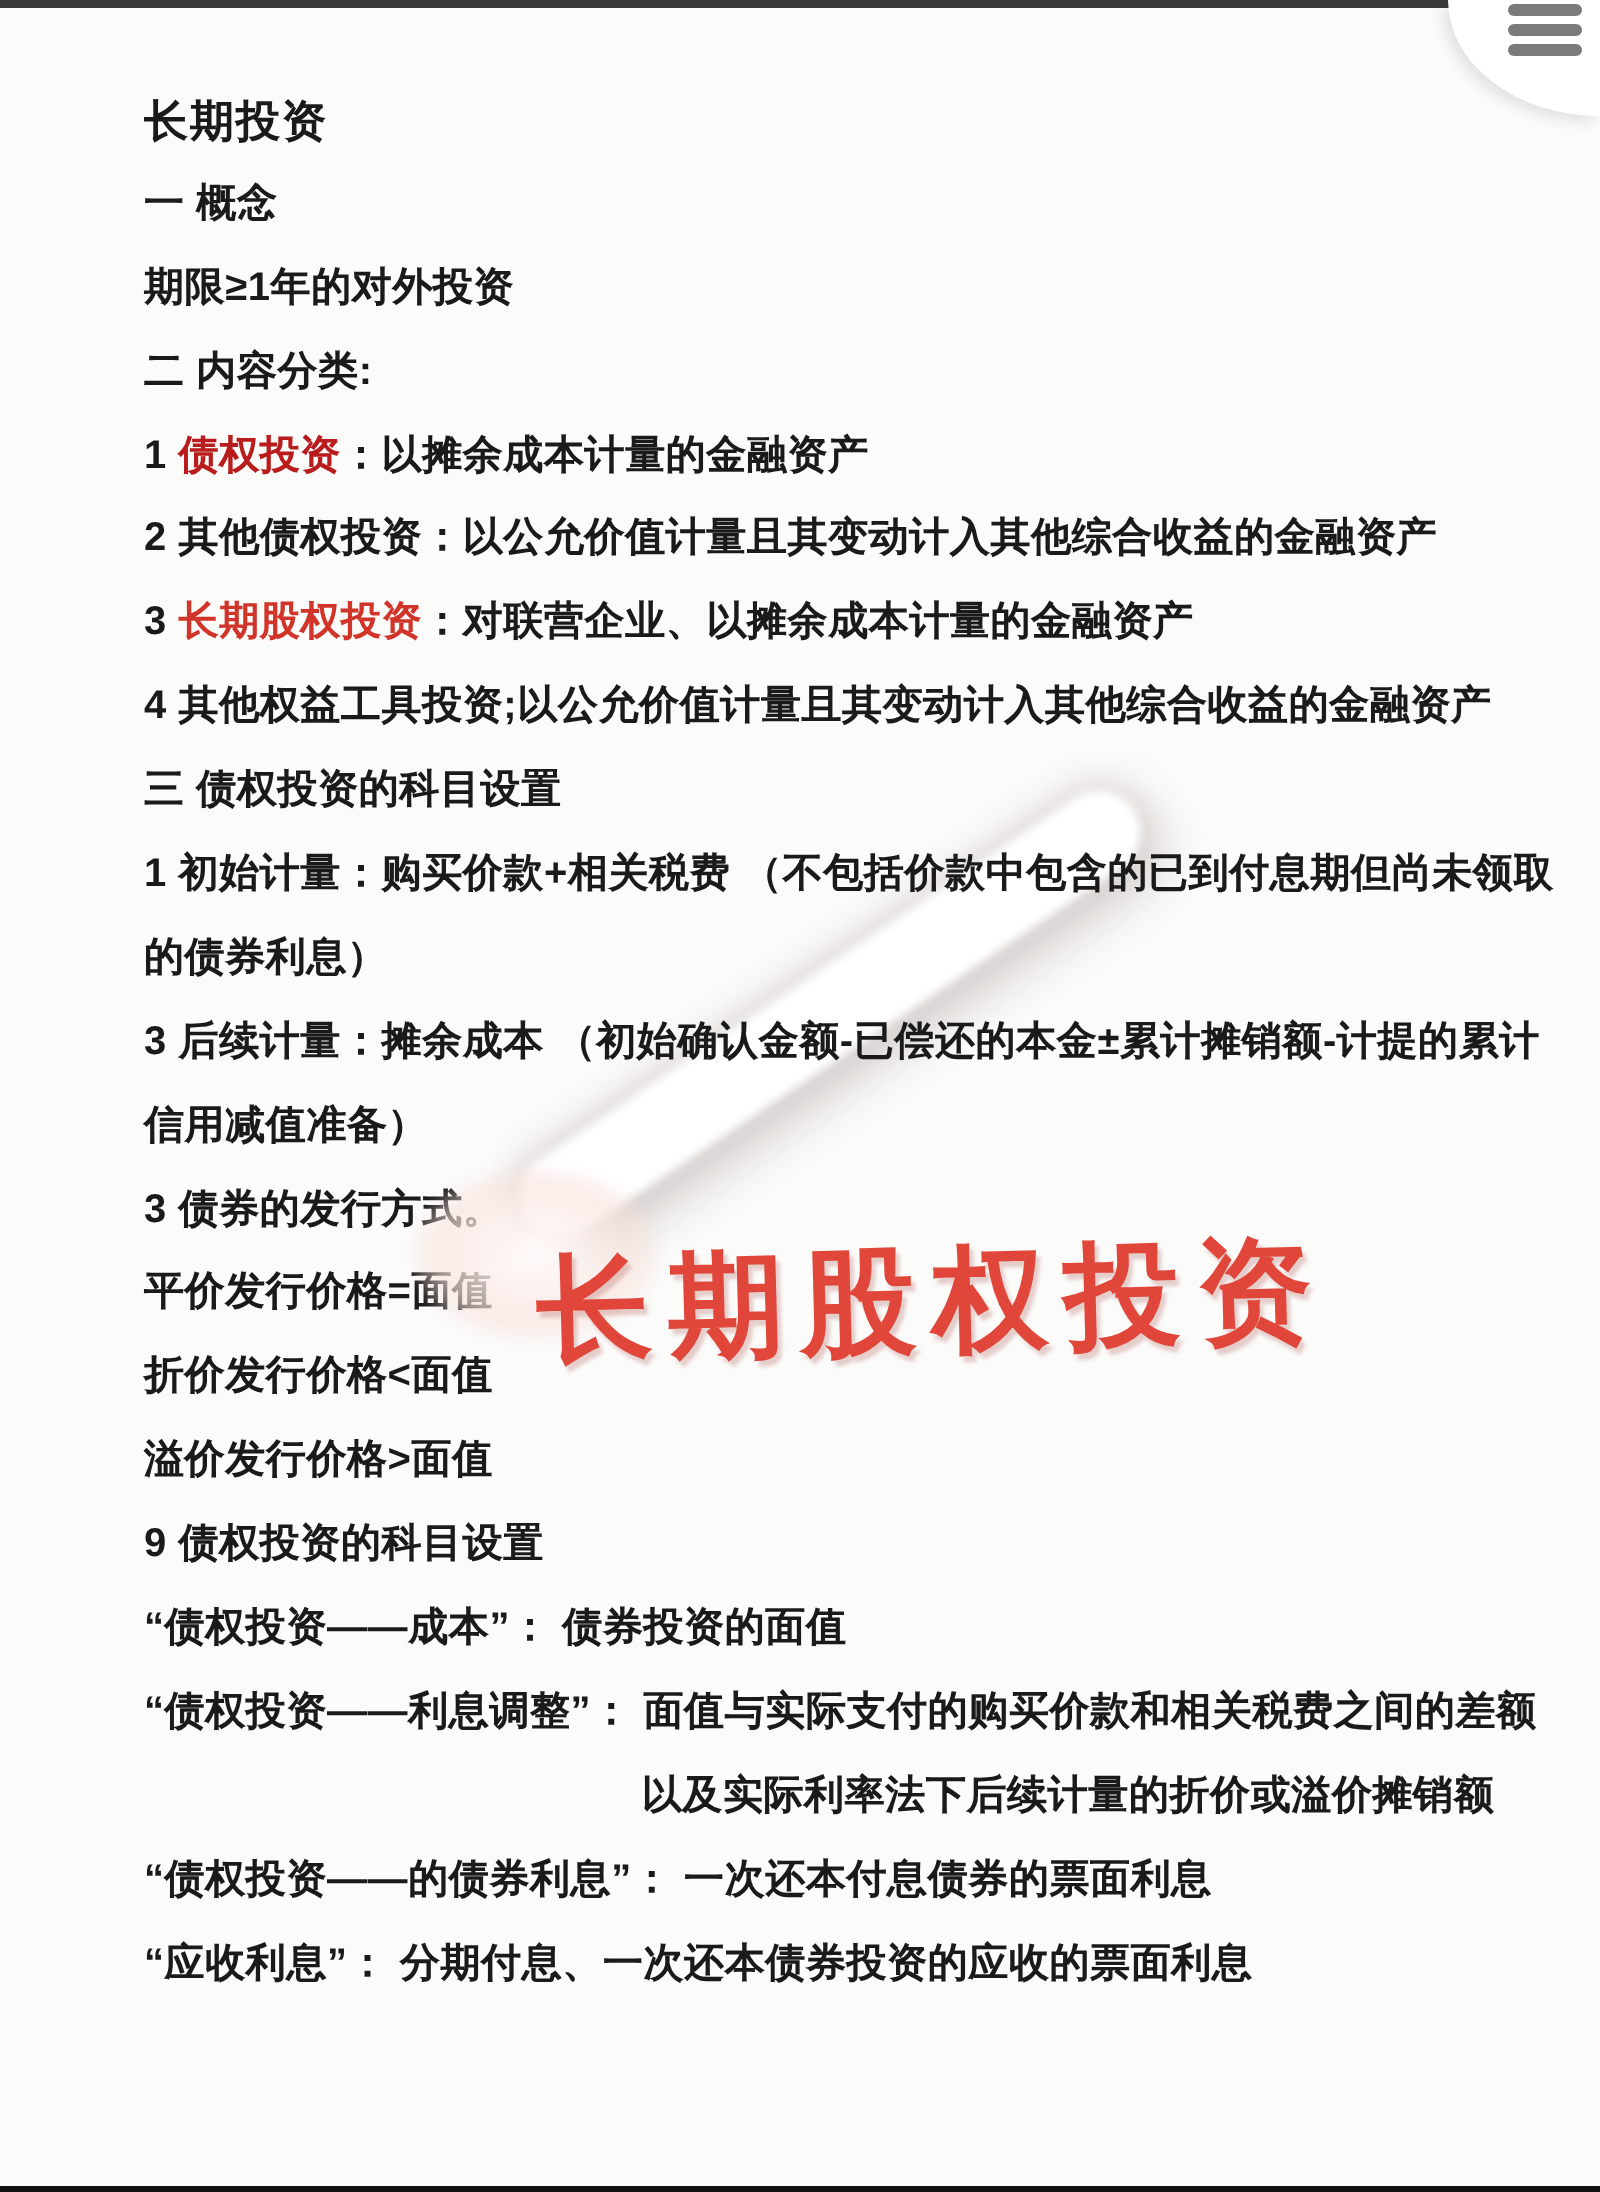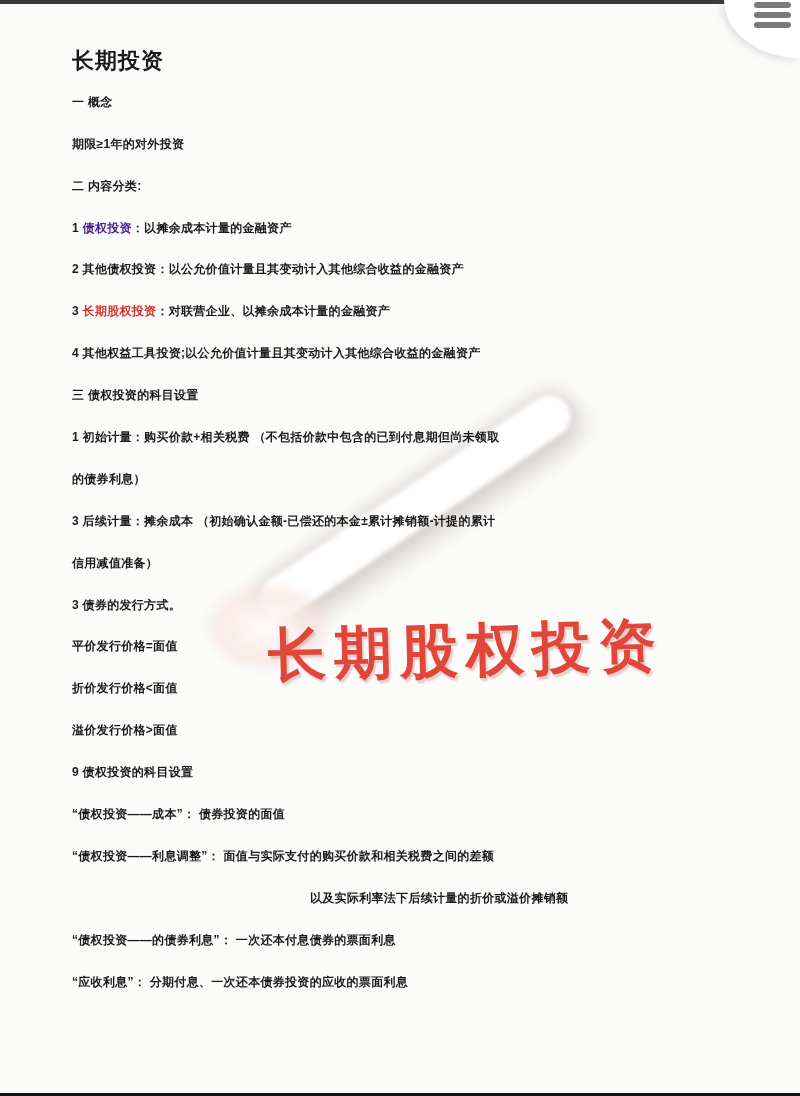--- a/index.html
+++ b/index.html
@@ -19,21 +19,21 @@
     box-shadow:-3px 3px 7px rgba(0,0,0,0.10);
     z-index:3;
   }
   .menu-icon{position:absolute;top:2px;right:9px;width:37px;z-index:4;cursor:pointer;}
   .menu-icon .bar{height:6px;background:#7b7b7b;border-radius:3px;margin-bottom:4px;}
 
   .doc{
     position:absolute;top:40px;left:72px;right:42px;z-index:2;
     font-weight:700;
   }
-  .line{height:41.9px;line-height:41.9px;font-size:12px;white-space:nowrap;letter-spacing:0.3px;}
+  .line{height:41.9px;line-height:41.9px;font-size:20px;white-space:nowrap;letter-spacing:0.3px;}
   .line-title{height:41.9px;line-height:41.9px;font-size:22px;letter-spacing:1px;}
   .red{color:#d1352a;}
 
   .watermark{
     position:absolute;left:268px;top:612px;z-index:5;
     font-size:58px;font-weight:700;letter-spacing:8px;white-space:nowrap;
     transform:rotate(-1.5deg);
     text-shadow:2px 3px 2px rgba(150,40,30,0.22);
   }
 
@@ -68,35 +68,35 @@
   <div class="bar" style="background: rgb(123, 123, 123);"></div>
   <div class="bar" style="background: rgb(123, 123, 123);"></div>
 </div>
 
 <div class="doc" style="color: rgb(26, 26, 26);">
   <div class="line-title">长期投资</div>
   <div>
       <div class="line"><span>一 概念</span></div>
       <div class="line"><span>期限≥1年的对外投资</span></div>
       <div class="line"><span>二 内容分类:</span></div>
-      <div class="line"><span>1 </span><span class="red" style="color: #4c1d95;">债权投资</span><span>：以摊余成本计量的金融资产</span></div>
+      <div class="line"><span>1 </span><span class="red" style="color: #b91c1c;">债权投资</span><span>：以摊余成本计量的金融资产</span></div>
       <div class="line"><span>2 其他债权投资：以公允价值计量且其变动计入其他综合收益的金融资产</span></div>
       <div class="line"><span>3 </span><span class="red" style="color: rgb(209, 53, 42);">长期股权投资</span><span>：对联营企业、以摊余成本计量的金融资产</span></div>
       <div class="line"><span>4 其他权益工具投资;以公允价值计量且其变动计入其他综合收益的金融资产</span></div>
       <div class="line"><span>三 债权投资的科目设置</span></div>
       <div class="line"><span>1 初始计量：购买价款+相关税费 （不包括价款中包含的已到付息期但尚未领取</span></div>
       <div class="line"><span>的债券利息）</span></div>
       <div class="line"><span>3 后续计量：摊余成本 （初始确认金额-已偿还的本金±累计摊销额-计提的累计</span></div>
       <div class="line"><span>信用减值准备）</span></div>
       <div class="line"><span>3 债券的发行方式。</span></div>
       <div class="line"><span>平价发行价格=面值</span></div>
       <div class="line"><span>折价发行价格&lt;面值</span></div>
       <div class="line"><span>溢价发行价格&gt;面值</span></div>
       <div class="line"><span>9 债权投资的科目设置</span></div>
       <div class="line"><span>“债权投资——成本”： 债券投资的面值</span></div>
       <div class="line"><span>“债权投资——利息调整”： 面值与实际支付的购买价款和相关税费之间的差额</span></div>
-      <div class="line" style="padding-left: 238px;"><span>以及实际利率法下后续计量的折价或溢价摊销额</span></div>
+      <div class="line" style="padding-left: 238px; text-align: center;"><span>以及实际利率法下后续计量的折价或溢价摊销额</span></div>
       <div class="line"><span>“债权投资——的债券利息”： 一次还本付息债券的票面利息</span></div>
       <div class="line"><span>“应收利息”： 分期付息、一次还本债券投资的应收的票面利息</span></div>
     </div>
 </div>
 
 <div class="watermark" style="color: rgb(224, 70, 58);">长期股权投资</div>
 
 </body></html>

